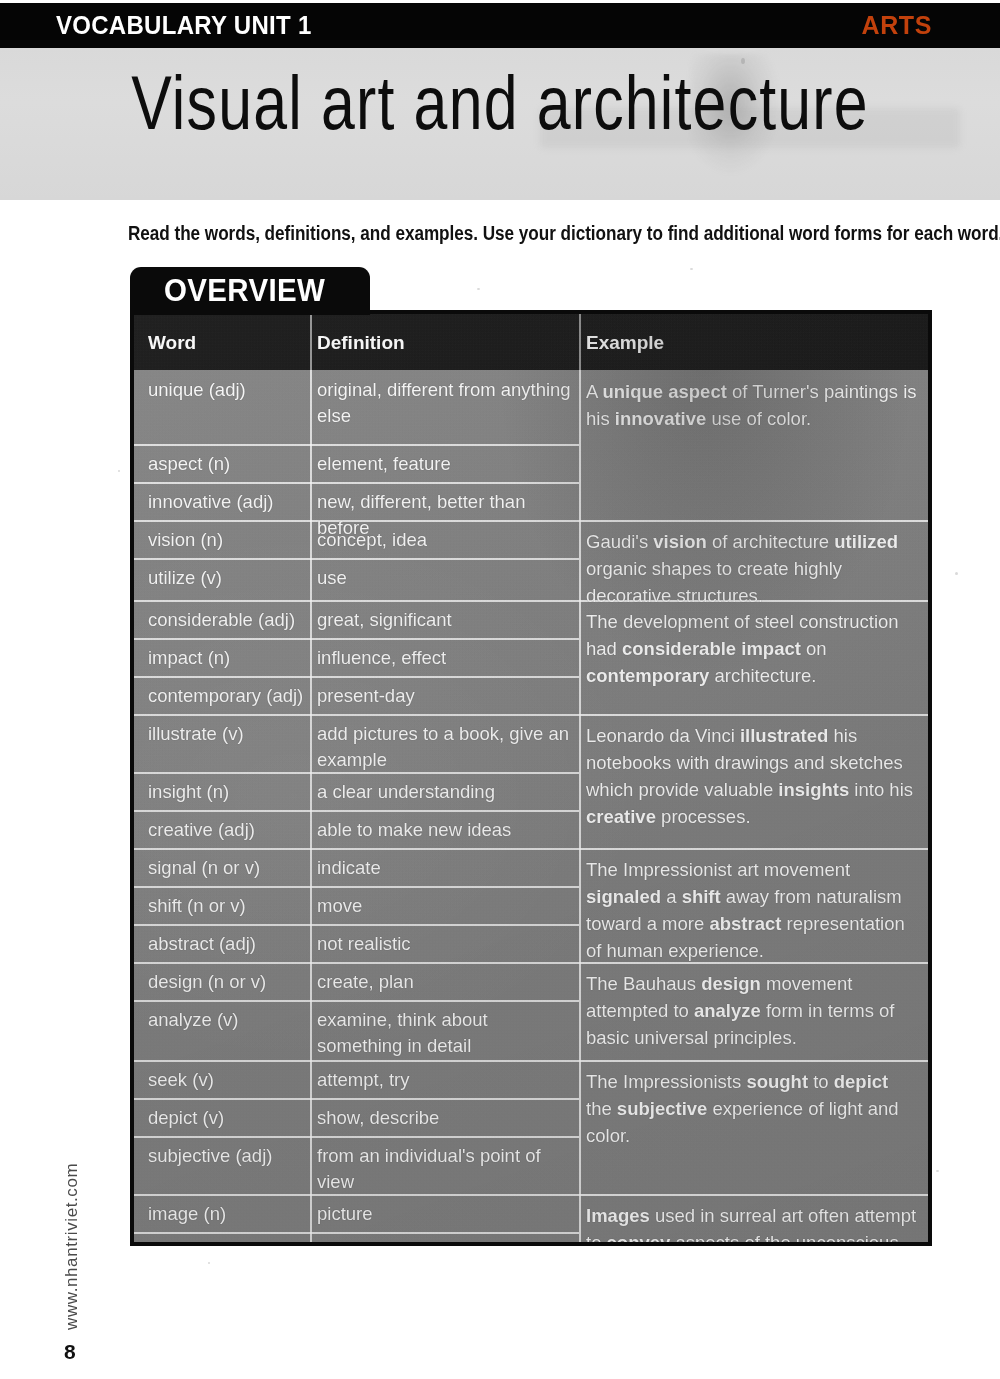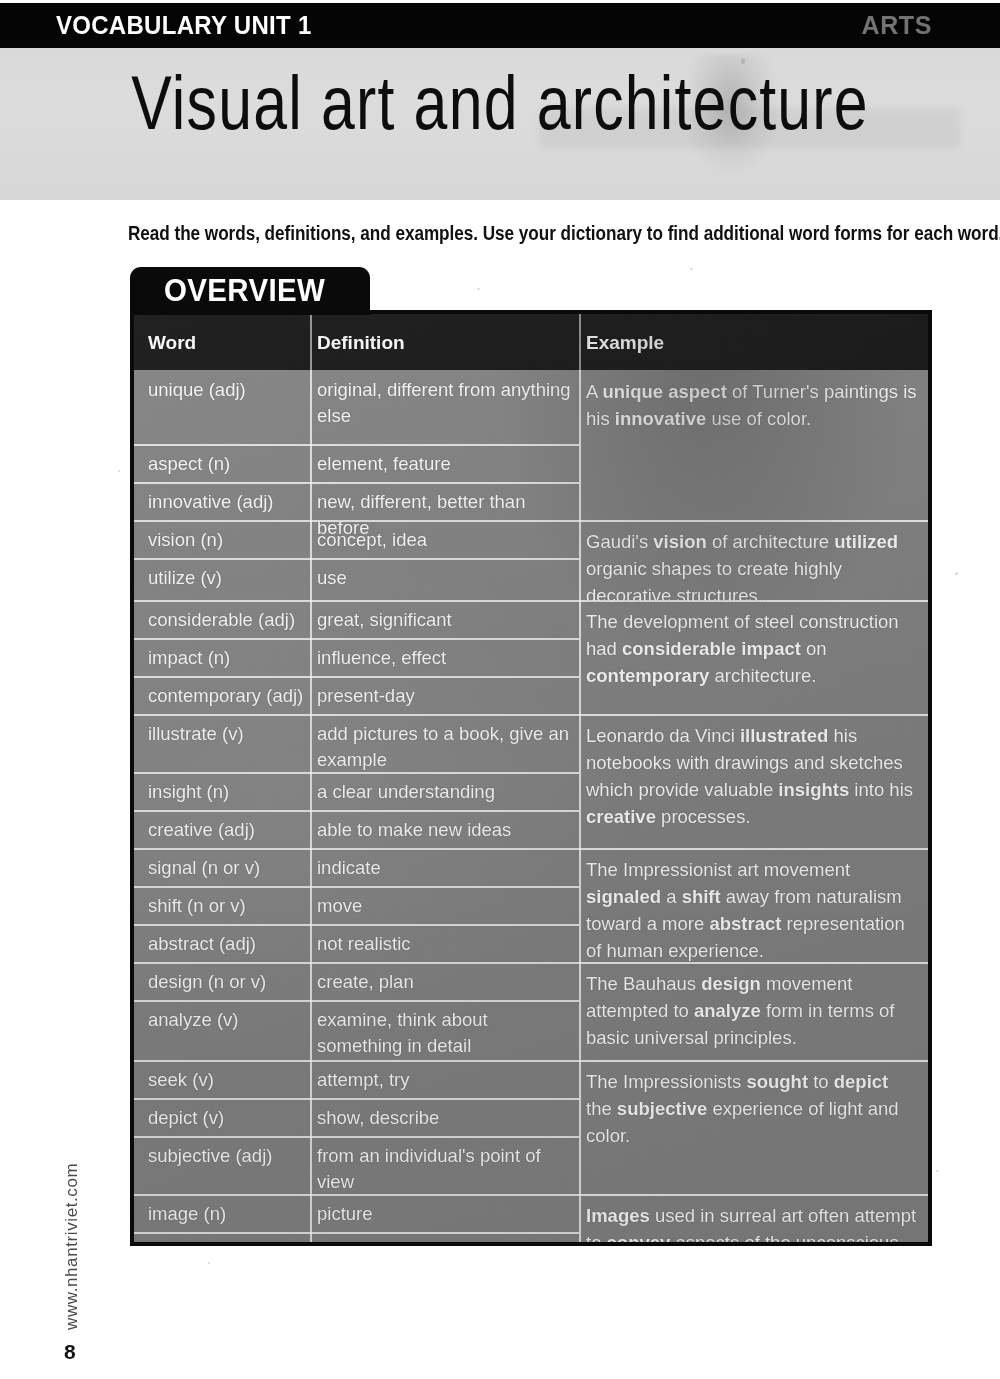--- a/index.html
+++ b/index.html
@@ -40,21 +40,21 @@
   .header-unit {
     color: #ffffff;
     font-size: 25px;
     font-weight: bold;
     letter-spacing: 0.3px;
     font-family: "Liberation Sans", sans-serif;
     transform: scaleX(0.96);
     transform-origin: left center;
   }
   .header-subject {
-    color: #737373;
+    color: #c2410c;
     font-size: 25px;
     font-weight: bold;
     letter-spacing: 0.6px;
     font-family: "Liberation Sans", sans-serif;
   }
 
   
   .title-band {
     position: absolute;
     left: 0;

